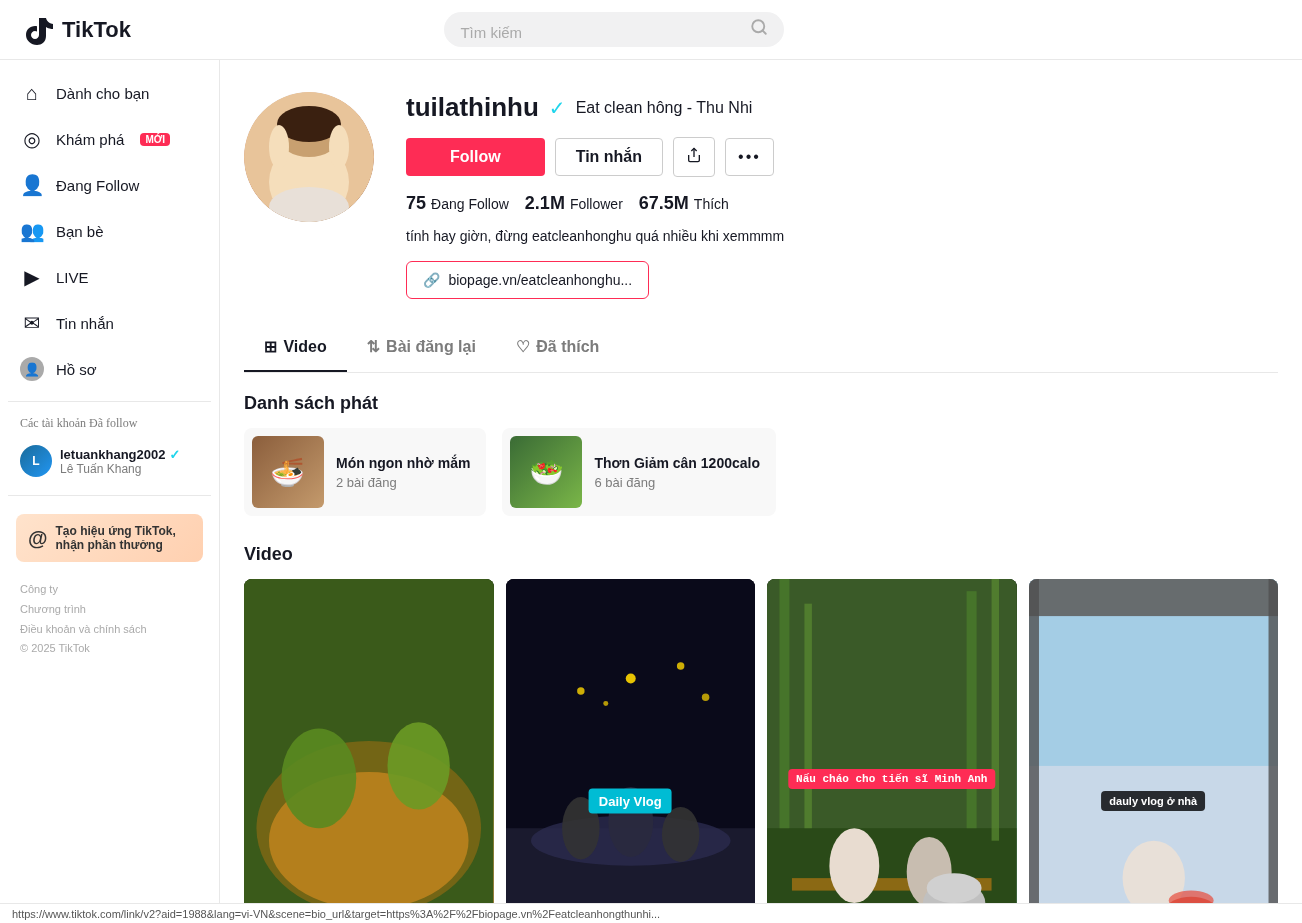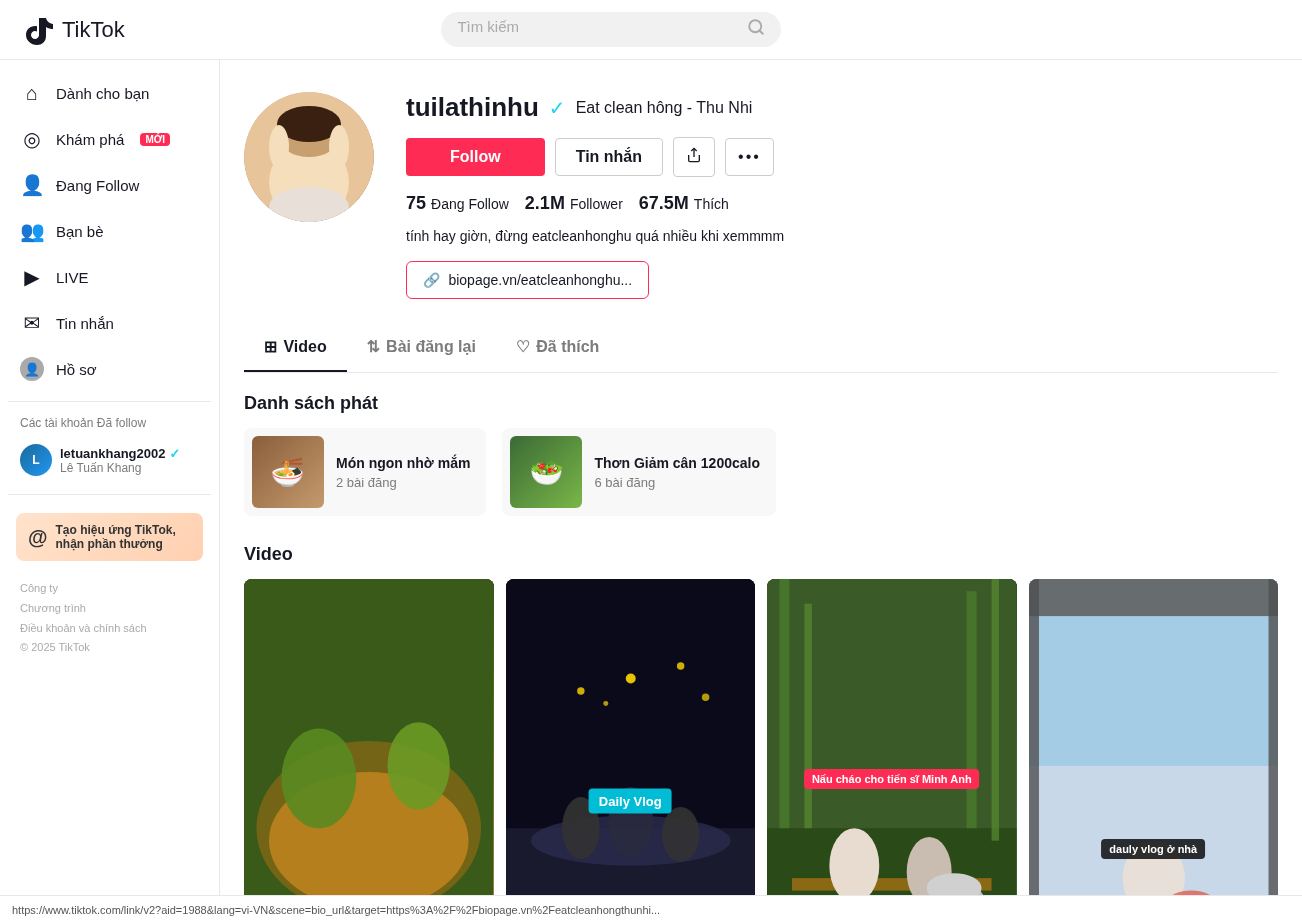--- a/index.html
+++ b/index.html
@@ -3,37 +3,37 @@
   <meta charset="utf-8">
   <style>
     * { margin: 0; padding: 0; box-sizing: border-box; }
     body { font-family: -apple-system, BlinkMacSystemFont, 'Segoe UI', sans-serif; background: #fff; color: #161823; font-size: 14px; display: flex; flex-direction: column; height: 923px; overflow: hidden; }
 
     
     .top-nav {
       display: flex; align-items: center; justify-content: space-between;
       padding: 0 24px; height: 60px; border-bottom: 1px solid #e8e8e8; flex-shrink: 0;
     }
-    .logo-area { display: flex; align-items: center; gap: 6px; font-size: 22px; font-weight: 400; cursor: pointer; }
+    .logo-area { display: flex; align-items: center; gap: 6px; font-size: 22px; font-weight: 700; cursor: pointer; }
     .logo-icon { width: 32px; height: 32px; }
-    .search-bar { display: flex; align-items: flex-start; background: #f1f1f2; border-radius: 92px; padding: 6px 16px; gap: 0; width: 340px; }
+    .search-bar { display: flex; align-items: flex-end; background: #f1f1f2; border-radius: 92px; padding: 6px 16px; gap: 0; width: 340px; }
     .search-bar input { border: none; background: transparent; outline: none; font-size: 15px; width: 100%; color: #161823; }
     .search-bar input::placeholder { color: #aaa; }
     .search-icon-btn { background: none; border: none; cursor: pointer; color: #aaa; font-size: 18px; }
 
     
     .main-layout { display: flex; flex: 1; overflow: hidden; }
 
     
     .sidebar { width: 220px; padding: 12px 8px; border-right: 1px solid #e8e8e8; overflow-y: auto; flex-shrink: 0; display: flex; flex-direction: column; gap: 2px; }
     .sidebar-item { display: flex; align-items: center; gap: 12px; padding: 10px 12px; border-radius: 8px; cursor: pointer; font-size: 15px; font-weight: 500; color: #161823; }
     .sidebar-item .icon { font-size: 20px; width: 24px; text-align: center; }
     .badge-new { background: #fe2c55; color: #fff; font-size: 10px; font-weight: 700; border-radius: 4px; padding: 1px 5px; margin-left: 4px; }
     .sidebar-divider { height: 1px; background: #e8e8e8; margin: 8px 0; }
-    .sidebar-section-title { font-size: 12px; color: #7c7c7c; padding: 4px 12px; font-weight: 500; }
+    .sidebar-section-title { font-size: 12px; color: #7c7c7c; padding: 4px 12px; font-weight: 500; font-family: Liberation Serif, serif; }
     .followed-account { display: flex; align-items: center; gap: 8px; padding: 8px 12px; cursor: pointer; border-radius: 8px; }
     .followed-avatar { width: 32px; height: 32px; border-radius: 50%; background: linear-gradient(135deg, #667eea, #764ba2); display: flex; align-items: center; justify-content: center; color: #fff; font-size: 12px; font-weight: 600; overflow: hidden; }
     .followed-name { font-size: 13px; font-weight: 600; color: #161823; display: flex; align-items: center; gap: 4px; }
     .followed-subname { font-size: 12px; color: #7c7c7c; }
     .verified-icon { color: #20d5ec; font-size: 13px; }
 
     
     .promo-banner { margin: 8px; background: linear-gradient(135deg, #ffe3cc, #ffd0b0); border-radius: 8px; padding: 10px 12px; font-size: 12px; font-weight: 600; color: #333; display: flex; align-items: center; gap: 8px; cursor: pointer; }
 
     .sidebar-footer { padding: 8px 12px; font-size: 11px; color: #aaa; line-height: 1.8; }
@@ -87,25 +87,25 @@
     .video-grid { display: grid; grid-template-columns: repeat(4, 1fr); gap: 12px; }
     .video-card { border-radius: 8px; overflow: hidden; cursor: pointer; position: relative; aspect-ratio: 9/16; background: #111; }
     .video-thumb { width: 100%; height: 100%; object-fit: cover; display: block; }
     .video-thumb-1 { background: linear-gradient(180deg, #2d5016 0%, #6b8e23 30%, #f4a460 70%, #d2691e 100%); }
     .video-thumb-2 { background: linear-gradient(180deg, #1a1a2e 0%, #16213e 40%, #0f3460 70%, #533483 100%); }
     .video-thumb-3 { background: linear-gradient(180deg, #2d4a1e 0%, #4a7c59 50%, #87ceeb 100%); }
     .video-thumb-4 { background: linear-gradient(180deg, #87ceeb 0%, #e0e0e0 30%, #c0c0c0 100%); }
     .video-overlay { position: absolute; inset: 0; background: rgba(0,0,0,0.15); opacity: 0; transition: opacity 0.2s; }
     .video-label { position: absolute; top: 50%; left: 50%; transform: translate(-50%, -50%); background: rgba(0,0,0,0.7); color: #fff; font-size: 13px; font-weight: 600; padding: 5px 10px; border-radius: 4px; white-space: nowrap; text-align: center; }
     .video-label-cyan { background: #00bcd4; }
-    .video-label-red { background: #fe2c55; }
-    .video-label-dark { background: rgba(0,0,0,0.8); margin-top: 48px; }
-
-    
-    .status-bar { height: 28px; background: #fff; border-top: 1px solid #e8e8e8; font-size: 11px; color: #555; padding: 0 12px; display: flex; align-items: center; flex-shrink: 0; }
+    .video-label-red { background: #fe2c55; font-family: Liberation Mono, monospace; }
+    .video-label-dark { background: rgba(0,0,0,0.8); }
+
+    
+    .status-bar { height: 20px; background: #fff; border-top: 1px solid #e8e8e8; font-size: 11px; color: #555; padding: 0 12px; display: flex; align-items: center; flex-shrink: 0; }
 
     ::-webkit-scrollbar { width: 6px; }
     ::-webkit-scrollbar-track { background: transparent; }
     ::-webkit-scrollbar-thumb { background: #ccc; border-radius: 3px; }
   </style>
 </head>
 <body>
 
 <div class="top-nav">
   <div class="logo-area">

